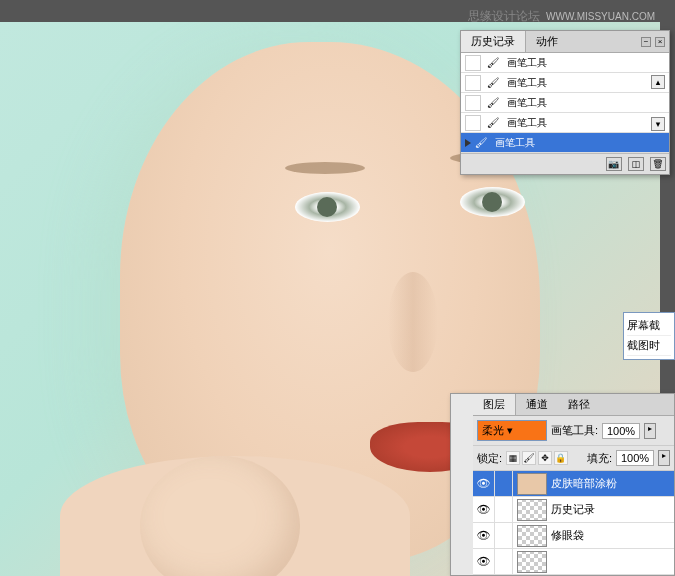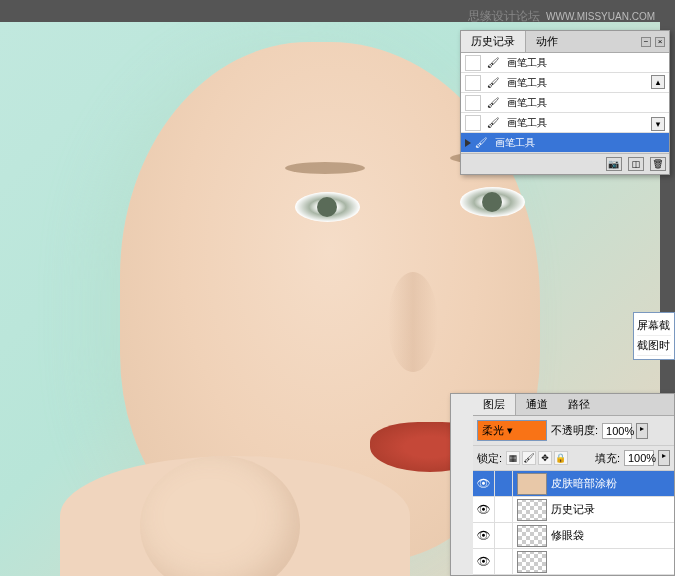--- a/index.html
+++ b/index.html
@@ -142,21 +142,21 @@
       border-bottom: 1px solid #ccc;
     }
     .blend-select {
       border: 1px solid #7a98bf;
       padding: 2px 4px;
       font-size: 11px;
       background: #f97316;
       min-width: 70px;
     }
     .label-text { font-size: 11px; }
-    .pct-input { border: 1px solid #aaa; padding: 1px 3px; width: 30px; font-size: 11px; background: #fff; text-align: center; }
+    .pct-input { border: 1px solid #aaa; padding: 1px 3px; width: 38px; font-size: 11px; background: #fff; text-align: center; }
     .arrow-btn { width: 12px; height: 16px; background: #ddd; border: 1px solid #888; font-size: 8px; text-align: center; cursor: pointer; }
     .lock-icons { display: flex; gap: 2px; }
     .lock-icon { width: 14px; height: 14px; border: 1px solid #ccc; background: #f5f5f5; font-size: 9px; text-align: center; line-height: 12px; }
     .layers-list { background: #fff; max-height: 110px; overflow: hidden; }
     .layer-row {
       display: flex;
       align-items: center;
       height: 26px;
       border-bottom: 1px solid #ddd;
     }
@@ -166,21 +166,21 @@
     .link-col { width: 18px; border-right: 1px solid #ddd; height: 100%; }
     .layer-thumb { width: 30px; height: 22px; margin: 0 4px; border: 1px solid #888; background: repeating-conic-gradient(#ccc 0% 25%, #fff 0% 50%) 0/8px 8px; position: relative; }
     .thumb-skin { background: #e8c8a8; }
     .layer-name { font-size: 11px; }
     
     
     .side-snippet {
       position: absolute;
       right: 0;
       top: 312px;
-      width: 42px;
+      width: 52px;
       background: #fff;
       border: 1px solid #7a98bf;
       padding: 3px;
       font-size: 11px;
     }
     .snippet-line { padding: 2px 0; border-bottom: 1px solid #eee; }
   </style>
 </head>
 <body>
 
@@ -256,21 +256,21 @@
 </div>
 
 <div class="layers-panel">
   <div class="panel-header">
     <div class="panel-tab active">图层</div>
     <div class="panel-tab">通道</div>
     <div class="panel-tab">路径</div>
   </div>
   <div class="opacity-row">
     <div class="blend-select"><span>柔光</span> ▾</div>
-    <span class="label-text">不透明度:</span>
+    <span class="label-text">画笔工具:</span>
     <span class="pct-input">100%</span>
     <span class="arrow-btn">▸</span>
   </div>
   <div class="lock-row">
     <span class="label-text">锁定:</span>
     <div class="lock-icons">
       <div class="lock-icon">▦</div>
       <div class="lock-icon">🖌</div>
       <div class="lock-icon">✥</div>
       <div class="lock-icon">🔒</div>

